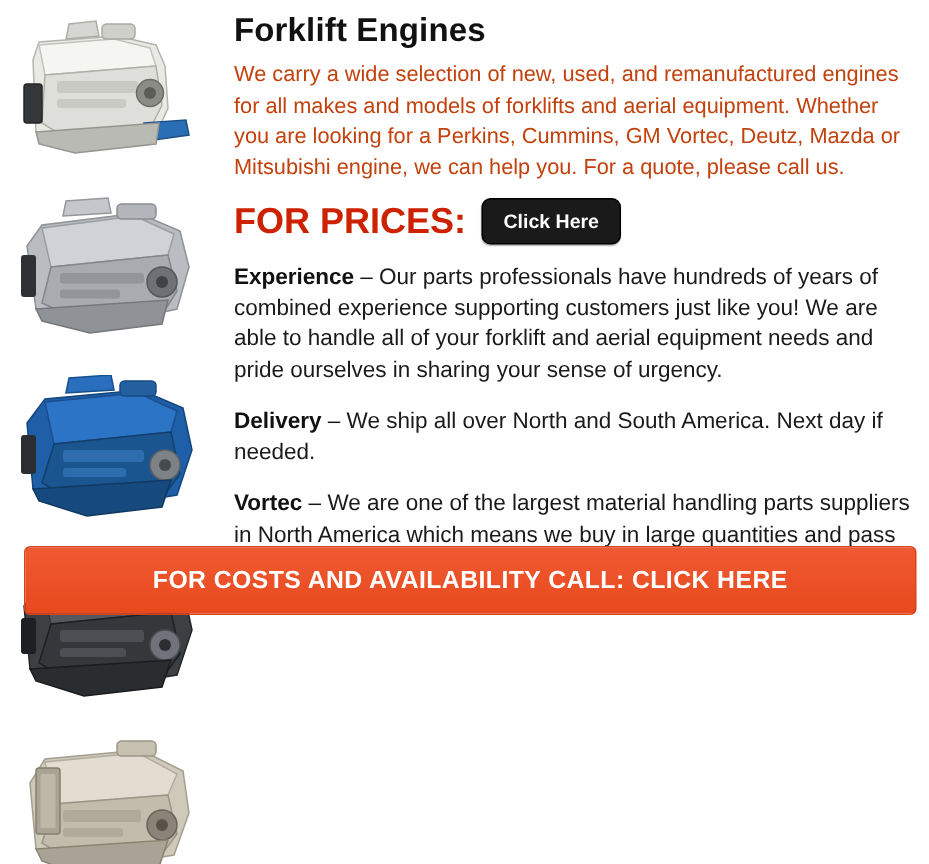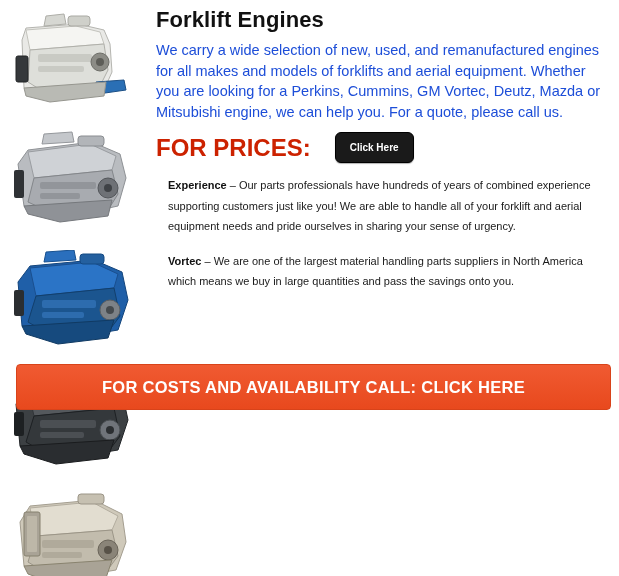--- a/index.html
+++ b/index.html
@@ -56,52 +56,52 @@
     line-height: 24px;
     font-weight: bold;
     color: #111111;
     margin: 0 0 8px 0;
     letter-spacing: 0.1px;
   }
   p.intro {
     font-size: 14.5px;
     line-height: 20.5px;
     margin: 0 0 10px 0;
-    color: #1d4ed8;
+    color: #c2410c;
   }
   .prices-row {
     display: flex;
     align-items: center;
-    gap: 24px;
+    gap: 10px;
     margin: 4px 0 12px 0;
   }
   .prices-label {
     color: #cc2200;
     font-size: 24px;
     font-weight: bold;
     line-height: 26px;
     white-space: nowrap;
   }
   .click-here-btn {
     display: inline-block;
     background: #1a1a1a;
     color: #ffffff;
-    font-size: 10px;
+    font-size: 13px;
     font-weight: bold;
     padding: 7px 14px 7px 14px;
     border: 1px solid #000000;
     border-radius: 6px;
     cursor: pointer;
     line-height: 15px;
     box-shadow: 0 1px 1px rgba(0,0,0,0.3);
   }
   .feature {
-    font-size: 11px;
+    font-size: 15px;
     line-height: 20.5px;
-    margin: 0 0 14px 12px;
+    margin: 0 0 14px 0;
     color: #1a1a1a;
   }
   .feature b {
     font-weight: bold;
     color: #111111;
   }
   .cta-bar {
     position: absolute;
     left: 16px;
     right: 8px;
@@ -238,20 +238,23 @@
         <span class="prices-label">FOR PRICES:</span>
         <span class="click-here-btn">Click Here</span>
       </div>
 
       <p class="feature">
         <b>Experience</b><span> – </span><span>Our parts professionals have hundreds of years of combined experience supporting customers just like you!  We are able to handle all of your forklift and aerial equipment needs and pride ourselves in sharing your sense of urgency.</span>
       </p>
 
 
 
+      <p class="feature">
+        <b>Delivery</b><span> – </span><span>We ship all over North and South America.  Next day if needed.</span>
+      </p>
 
       <p class="feature">
         <b>Vortec</b><span> – </span><span>We are one of the largest material handling parts suppliers in North America which means we buy in large quantities and pass the savings onto you.</span>
       </p>
 
     </div>
   </div>
 
   <div class="cta-bar">FOR COSTS AND AVAILABILITY CALL: CLICK HERE</div>
 

